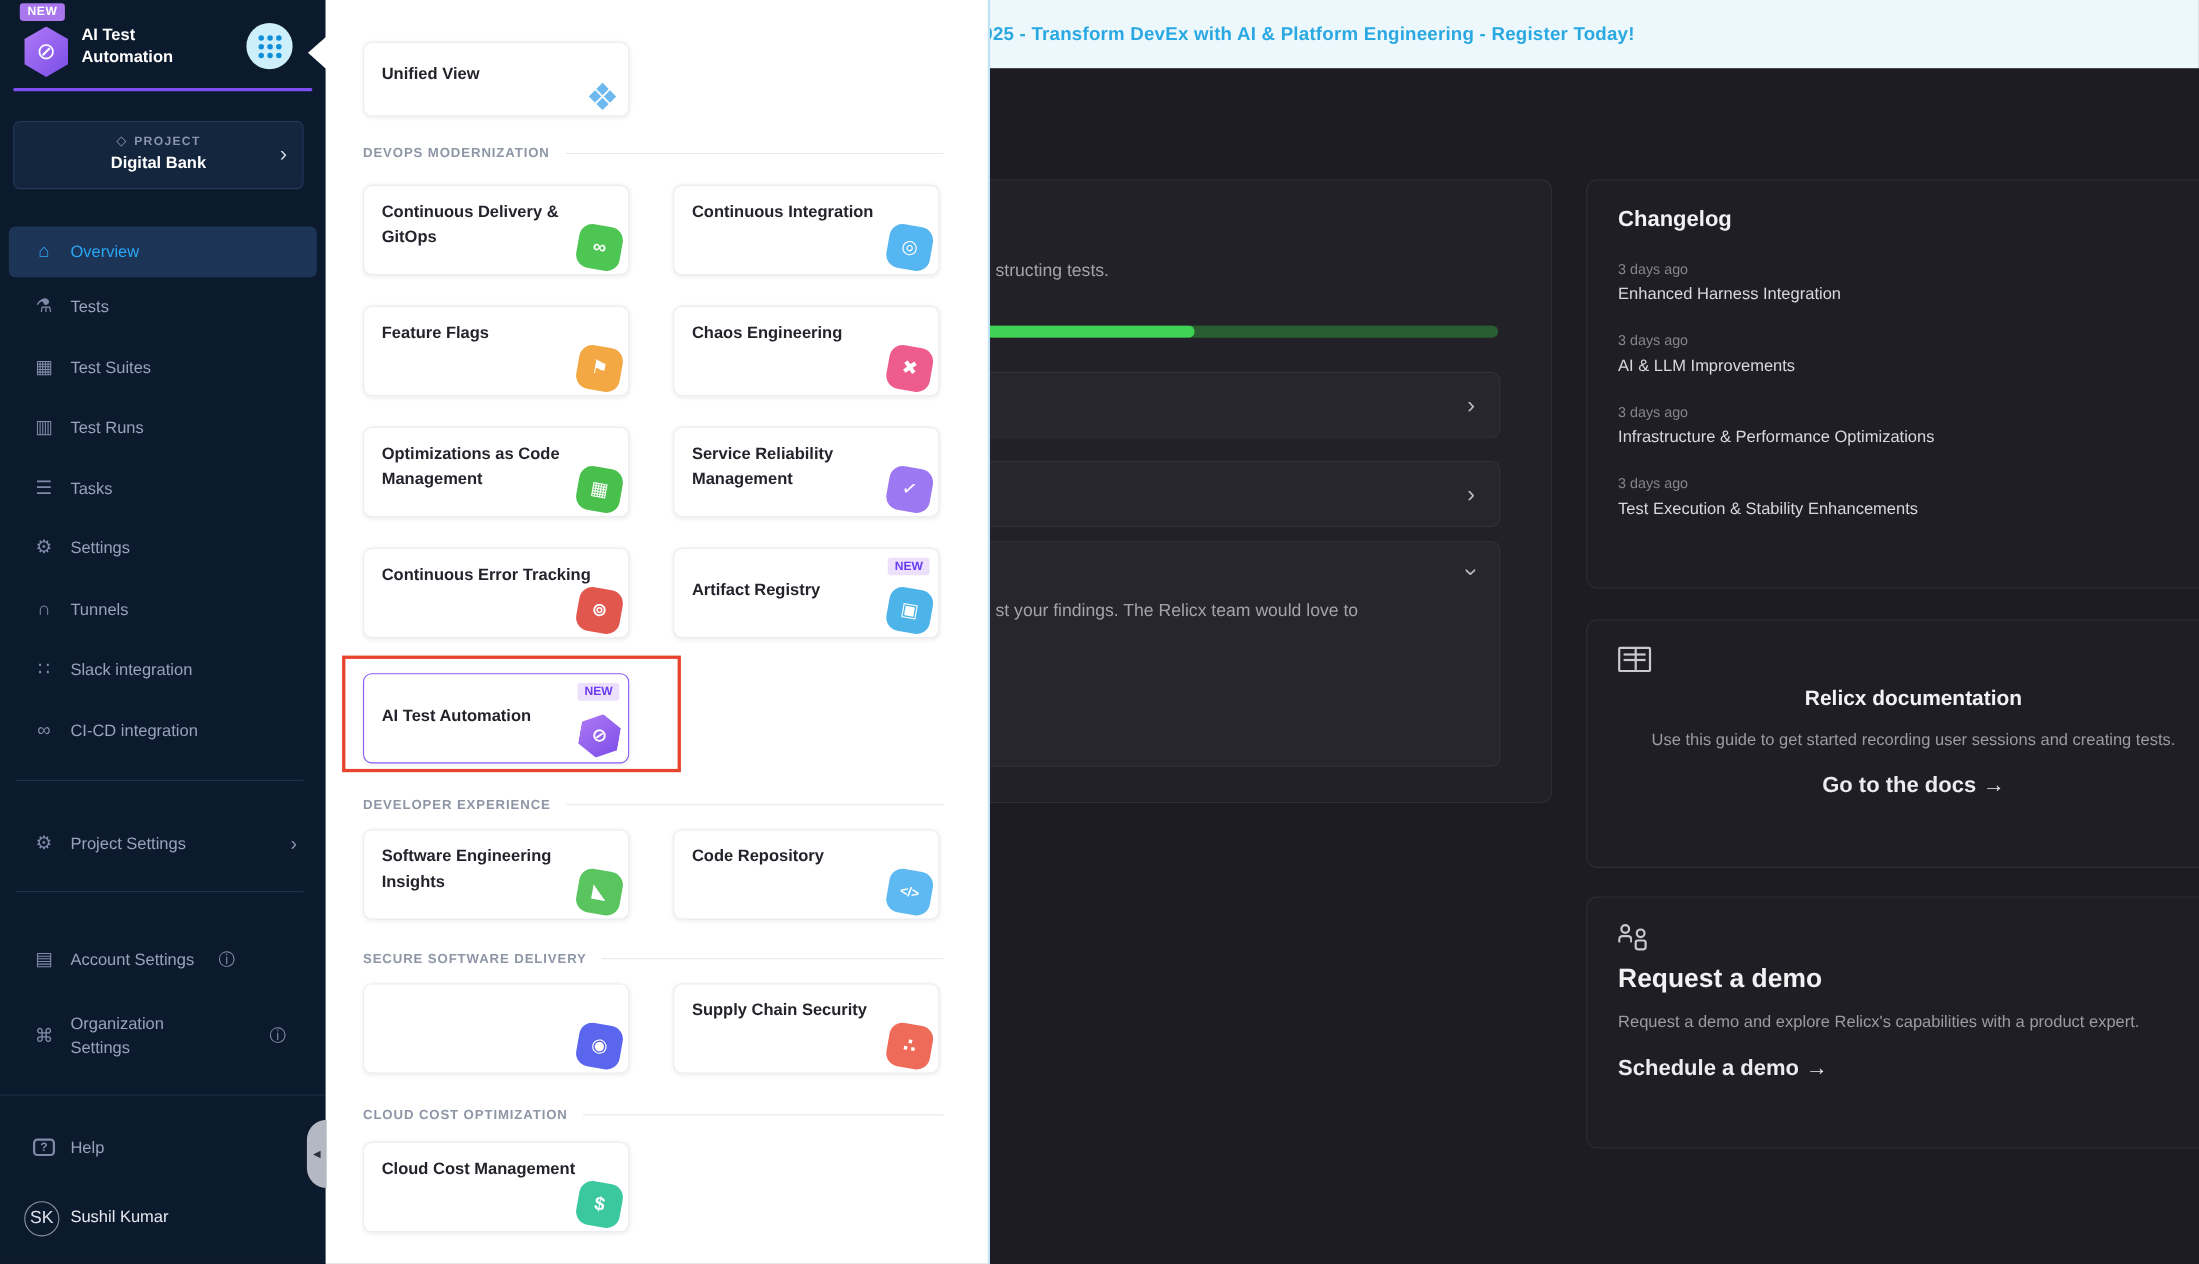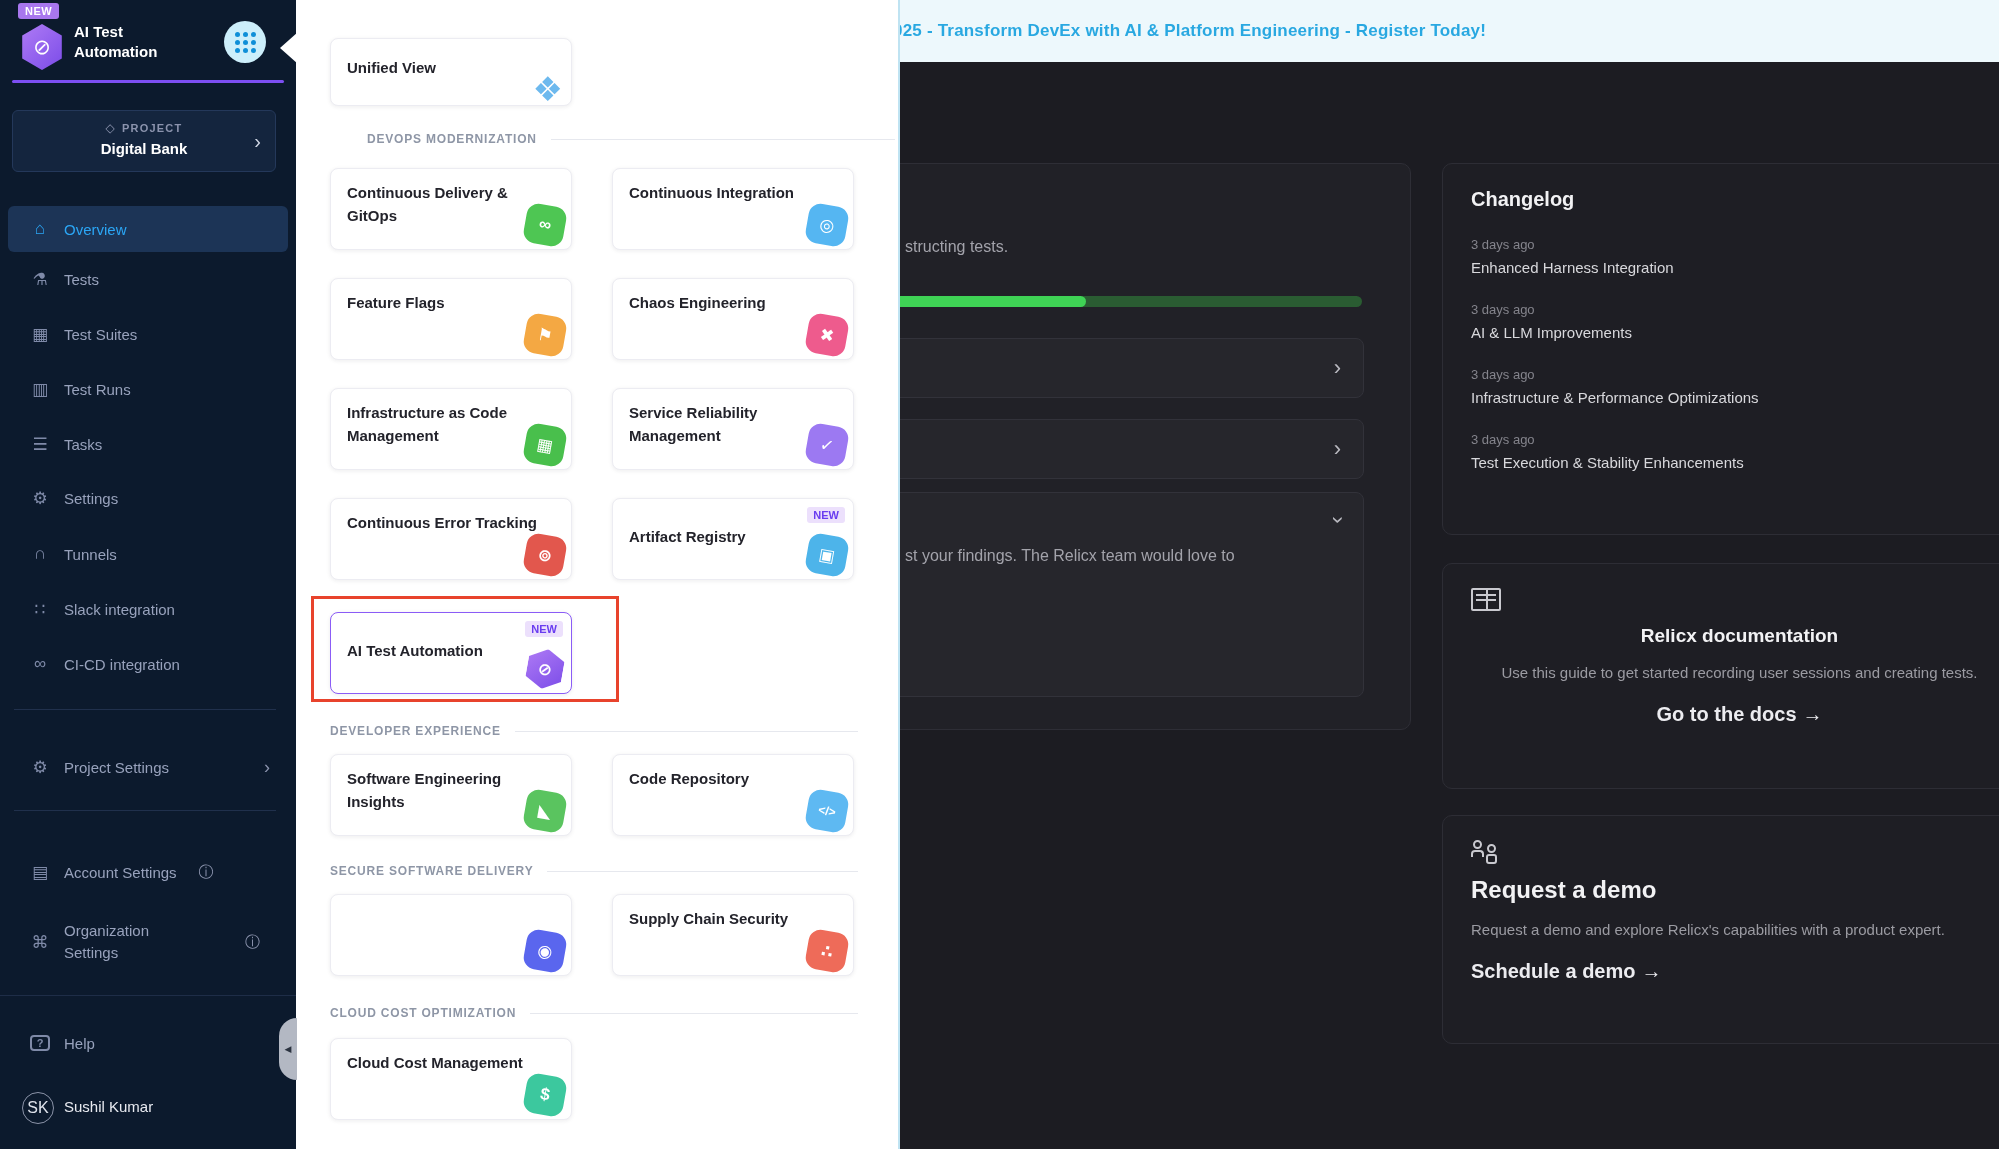--- a/index.html
+++ b/index.html
@@ -269,21 +269,21 @@
   <div class="user-name">Sushil Kumar</div>
 </div>
 
 <div class="panel">
 
   <div class="uv-card">
     <span class="lbl" style="font-size:15px;font-weight:600;color:#23232b;">Unified View</span>
     <span class="uv-ico">❖</span>
   </div>
 
-  <div class="sec-head" style="margin-top:26px;margin-left:37px;">
+  <div class="sec-head" style="margin-top:26px;">
     <span class="t">DEVOPS MODERNIZATION</span>
       <span class="ln"></span>
   </div>
 
   <div class="grid2" style="margin-top:22px;">
     <div class="mod-card">
       <div class="lbl">Continuous Delivery &amp; GitOps</div>
       <div class="chip" style="background: rgb(78, 198, 83);">
           <span>∞</span>
         </div>
@@ -300,21 +300,21 @@
           <span>⚑</span>
         </div>
     </div>
     <div class="mod-card">
       <div class="lbl">Chaos Engineering</div>
       <div class="chip" style="background: rgb(238, 91, 141);">
           <span>✖</span>
         </div>
     </div>
     <div class="mod-card">
-      <div class="lbl">Infrastructure as Code Management</div>
+      <div class="lbl">Optimizations as Code Management</div>
       <div class="chip" style="background: rgb(73, 191, 76);">
           <span>▦</span>
         </div>
     </div>
     <div class="mod-card">
       <div class="lbl">Service Reliability Management</div>
       <div class="chip" style="background: rgb(156, 121, 242);">
           <span>✓</span>
         </div>
     </div>

